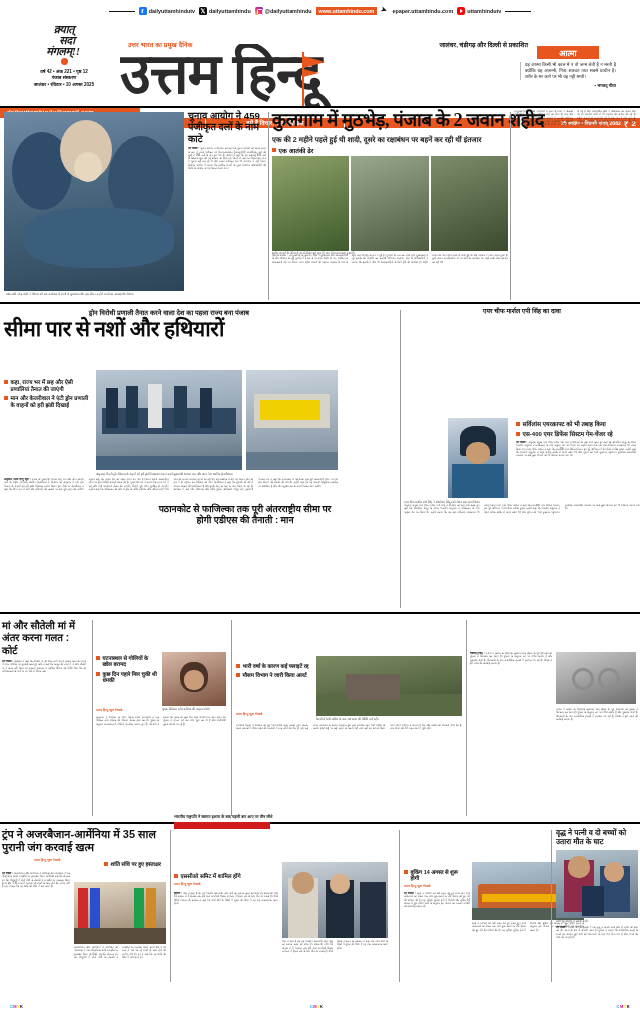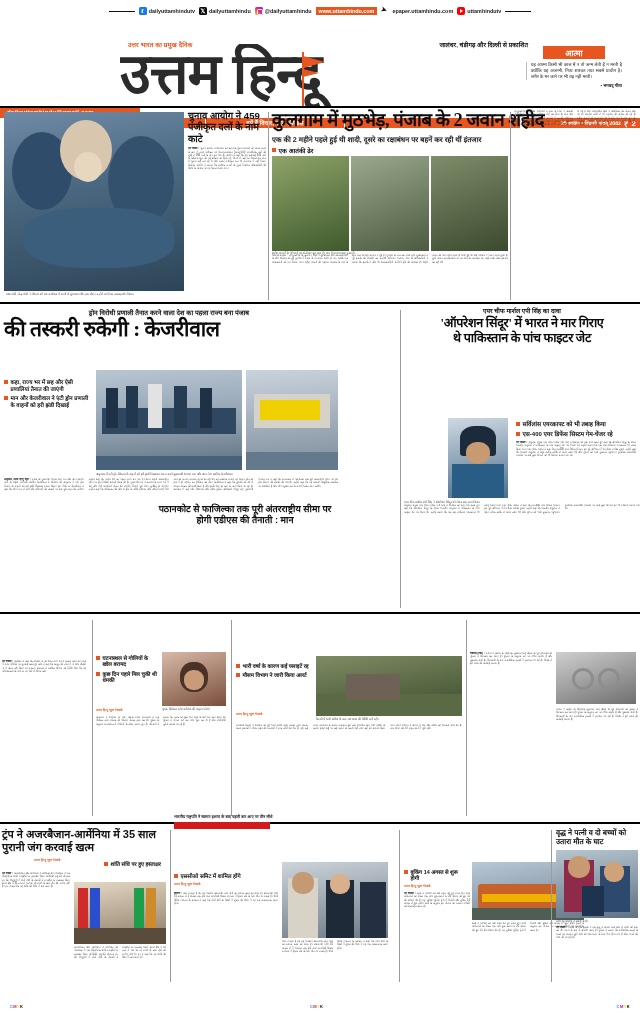--- a/index.html
+++ b/index.html
@@ -69,21 +69,21 @@
   .logo-flag .f1{ position:absolute; left:7px; top:4px; width:0;height:0;
         border-left:22px solid #e8561f; border-top:6px solid transparent; border-bottom:6px solid transparent;}
   .logo-flag .f2{ position:absolute; left:7px; top:17px; width:0;height:0;
         border-left:16px solid #e8561f; border-top:4px solid transparent; border-bottom:4px solid transparent;}
 
   .tagbar { position:absolute; left:140px; top:96px; width:380px; height:10px; background:#e8561f; }
   .tagline { position:absolute; left:205px; top:96px; width:140px; height:10px; background:#e8561f;
              color:#fff; font-size:6px; font-weight:bold; display:flex; align-items:center;
              justify-content:center; border-left:1px solid #fff; border-right:1px solid #fff;}
 
-  .atma { position:absolute; right:18px; top:24px; width:96px; }
+  .atma { position:absolute; right:24px; top:24px; width:96px; }
   .atma-t { background:#e8561f; color:#fff; font-size:8px; font-weight:bold; text-align:center;
             padding:1px 0; width:62px; margin:0 auto; }
   .atma-q { margin-top:3px; font-size:4.4px; line-height:6px; color:#222; text-align:justify;
             border-left:1px solid #bbb; padding-left:4px; }
   .atma-a { margin-top:2px; font-size:4.4px; font-weight:bold; text-align:right; color:#111; }
   .datebar { position:absolute; right:0; top:96px; width:116px; height:10px; background:#e8561f;
              color:#fff; font-size:5.2px; font-weight:bold; display:flex; align-items:center;
              justify-content:flex-end; padding-right:4px; gap:3px;}
   .datebar .price{ font-size:8px; }
 
@@ -206,20 +206,33 @@
     </div>
     <div class="seg">
       <span class="ico yt"></span>
       <span>uttamhindutv</span>
     </div>
     <div class="tail" style="width:26px;height:1px;background:#111;"></div>
   </div>
 
   <div class="mast">
 
+    <div class="mast-left">
+      <div class="kmk">
+        <span class="l1">क्र्यात्</span>
+        <span class="l2">सदा</span>
+        <span class="l3">मंगलम्!!</span>
+      </div>
+      <div class="kmk-dot"></div>
+      <div class="mast-meta">
+        <div>वर्ष 42 • अंक 221 • पृष्ठ 12</div>
+        <div>पंजाब संस्करण</div>
+        <div>जालंधर • रविवार • 10 अगस्त 2025</div>
+      </div>
+    </div>
 
     <div class="mail">dailyuttamhindu@gmail.com</div>
 
     <div class="mast-kicker-l">उत्तर भारत का प्रमुख दैनिक</div>
     <div class="mast-kicker-r">जालंधर, चंडीगढ़ और दिल्ली से प्रकाशित</div>
 
     <div class="logo">उत्तम हिन्दू</div>
     <div class="logo-flag">
       <div class="pole"></div>
         <div class="f1"></div>
@@ -290,21 +303,21 @@
     </div>
   </div>
 
   <div class="sep" style="left:268px;top:112px;height:188px;"></div>
   <div class="sep" style="left:510px;top:112px;height:188px;"></div>
   <div class="hr2" style="position:absolute;top:302px;left:0;"></div>
 
   <div class="s2">
     <div class="s2-kick">ड्रोन विरोधी प्रणाली तैनात करने वाला देश का पहला राज्य बना पंजाब</div>
     <div class="s2-h">
-      <div>की तस्करी रुकेगी : केजरीवाल</div>
+      <div>सीमा पार से नशों और हथियारों</div>
     </div>
 
     <div class="s2-bul">
       <div class="bulletline">
         <span class="bsq"></span>
         <span class="blt" style="font-size:5.6px;line-height:6.6px;">कहा, राज्य भर में छह और ऐसी प्रणालियां तैनात की जाएंगी</span>
       </div>
       <div class="bulletline">
         <span class="bsq"></span>
         <span class="blt" style="font-size:5.6px;line-height:6.6px;">मान और केजरीवाल ने एंटी ड्रोन प्रणाली के वाहनों को हरी झंडी दिखाई</span>
@@ -331,24 +344,20 @@
 
     <div class="s2-copy copy">
       <span class="dline">अमृतसर, उत्तम हिन्दू ब्यूरो :</span>
       <span>पंजाब के मुख्यमंत्री भगवंत सिंह मान और आम आदमी पार्टी के राष्ट्रीय संयोजक अरविंद केजरीवाल ने शनिवार को अमृतसर में एंटी ड्रोन सिस्टम के वाहनों को हरी झंडी दिखाकर रवाना किया। इस मौके पर केजरीवाल ने कहा कि सीमा पार से नशों और हथियारों की तस्करी पर अब पूरी तरह रोक लगेगी। उन्होंने कहा कि पंजाब देश का पहला राज्य बन गया है जिसने अपनी अंतरराष्ट्रीय सीमा पर ड्रोन विरोधी प्रणाली तैनात की है। मुख्यमंत्री मान ने बताया कि राज्य भर में छह और ऐसी प्रणालियां तैनात की जाएंगी, जिससे पूरी सीमा सुरक्षित हो जाएगी। उन्होंने कहा कि पाकिस्तान की ओर से ड्रोन के जरिये हथियार और नशीले पदार्थ भेजे जाने की घटनाएं लगातार सामने आ रही थीं। नई तकनीक से लैस यह सिस्टम ड्रोन को हवा में ही पहचान कर निष्क्रिय कर देगा। केजरीवाल ने कहा कि युवाओं को नशे से बचाना सरकार की प्राथमिकता है और इसके लिए हर स्तर पर काम किया जा रहा है। कार्यक्रम में कई मंत्री, विधायक और वरिष्ठ पुलिस अधिकारी मौजूद रहे।</span>
       <span>मुख्यमंत्री भगवंत मान ने कहा कि पठानकोट से फाजिल्का तक पूरी अंतरराष्ट्रीय सीमा पर एंटी ड्रोन सिस्टम की तैनाती की जाएगी। उन्होंने कहा कि यह प्रणाली आधुनिक तकनीक पर आधारित है और सीमा सुरक्षा बल के साथ मिलकर काम करेगी।</span>
     </div>
   </div>
 
   <div class="s3">
     <div class="s3-kick">एयर चीफ मार्शल एपी सिंह का दावा</div>
-    <div class="s3-h">
-      <div>'ऑपरेशन सिंदूर' में भारत ने मार गिराए</div>
-      <div>थे पाकिस्तान के पांच फाइटर जेट</div>
-    </div>
 
     <div class="s3-img">
       <div style="position:absolute;left:12px;top:8px;width:36px;height:30px;background:#1b2b3c;border-radius:40% 40% 10% 10%;"></div>
       <div style="position:absolute;left:18px;top:24px;width:24px;height:22px;background:#c89a72;border-radius:45%;"></div>
       <div style="position:absolute;left:4px;top:46px;width:52px;height:34px;background:#2a5d86;"></div>
     </div>
     <div style="position:absolute;left:0;top:194px;width:110px;font-size:3px;color:#333;">एयर चीफ मार्शल एपी सिंह ने ऑपरेशन सिंदूर को लेकर बड़ा दावा किया।</div>
 
     <div class="s3-bul">
       <div class="bulletline">
@@ -368,20 +377,21 @@
     <div class="s3-copy copy">
       <span>वायुसेना प्रमुख एयर चीफ मार्शल एपी सिंह ने शनिवार को बड़ा दावा करते हुए कहा कि ऑपरेशन सिंदूर के दौरान भारतीय वायुसेना ने पाकिस्तान के पांच फाइटर जेट मार गिराए थे। उन्होंने बताया कि एक बड़ा सर्विलांस एयरक्राफ्ट भी तबाह किया गया। एयर चीफ मार्शल ने कहा कि एस-400 एयर डिफेंस सिस्टम इस पूरे अभियान में गेम-चेंजर साबित हुआ। उन्होंने कहा कि भारतीय वायुसेना ने बेहद सटीक तरीके से अपने लक्ष्य भेदे और दुश्मन को भारी नुकसान पहुंचाया। मुताबिक रावलपिंडी एयरबेस पर खड़े कुछ विमानों को भी निशाना बनाया गया था।</span>
     </div>
   </div>
 
   <div class="sep" style="left:400px;top:310px;height:298px;"></div>
   <div class="hr2" style="position:absolute;top:612px;left:0;"></div>
 
   <div class="s4">
 
+    <div class="s4-h1">मां और सौतेली मां में अंतर करना गलत : कोर्ट</div>
     <div class="copy" style="position:absolute;left:2px;top:44px;width:84px;height:158px;">
       <span class="dline">नई दिल्ली :</span>
       <span>हाईकोर्ट ने कहा कि सौतेली मां को पेंशन लाभ देने से इन्कार करने के मामले में दायर याचिका पर सुनवाई करते हुए कोर्ट ने कहा कि कानून की नजर में मां और सौतेली मां में अंतर नहीं किया जा सकता। अदालत ने संबंधित विभाग को निर्देश दिया कि वह याचिकाकर्ता के दावे पर नए सिरे से विचार करे।</span>
     </div>
 
     <div style="position:absolute;left:96px;top:36px;width:62px;">
       <div class="bulletline">
         <span class="bsq"></span>
         <span class="blt" style="font-size:5.4px;line-height:6.4px;">घटनास्थल से गोलियों के खोल बरामद</span>
       </div>

